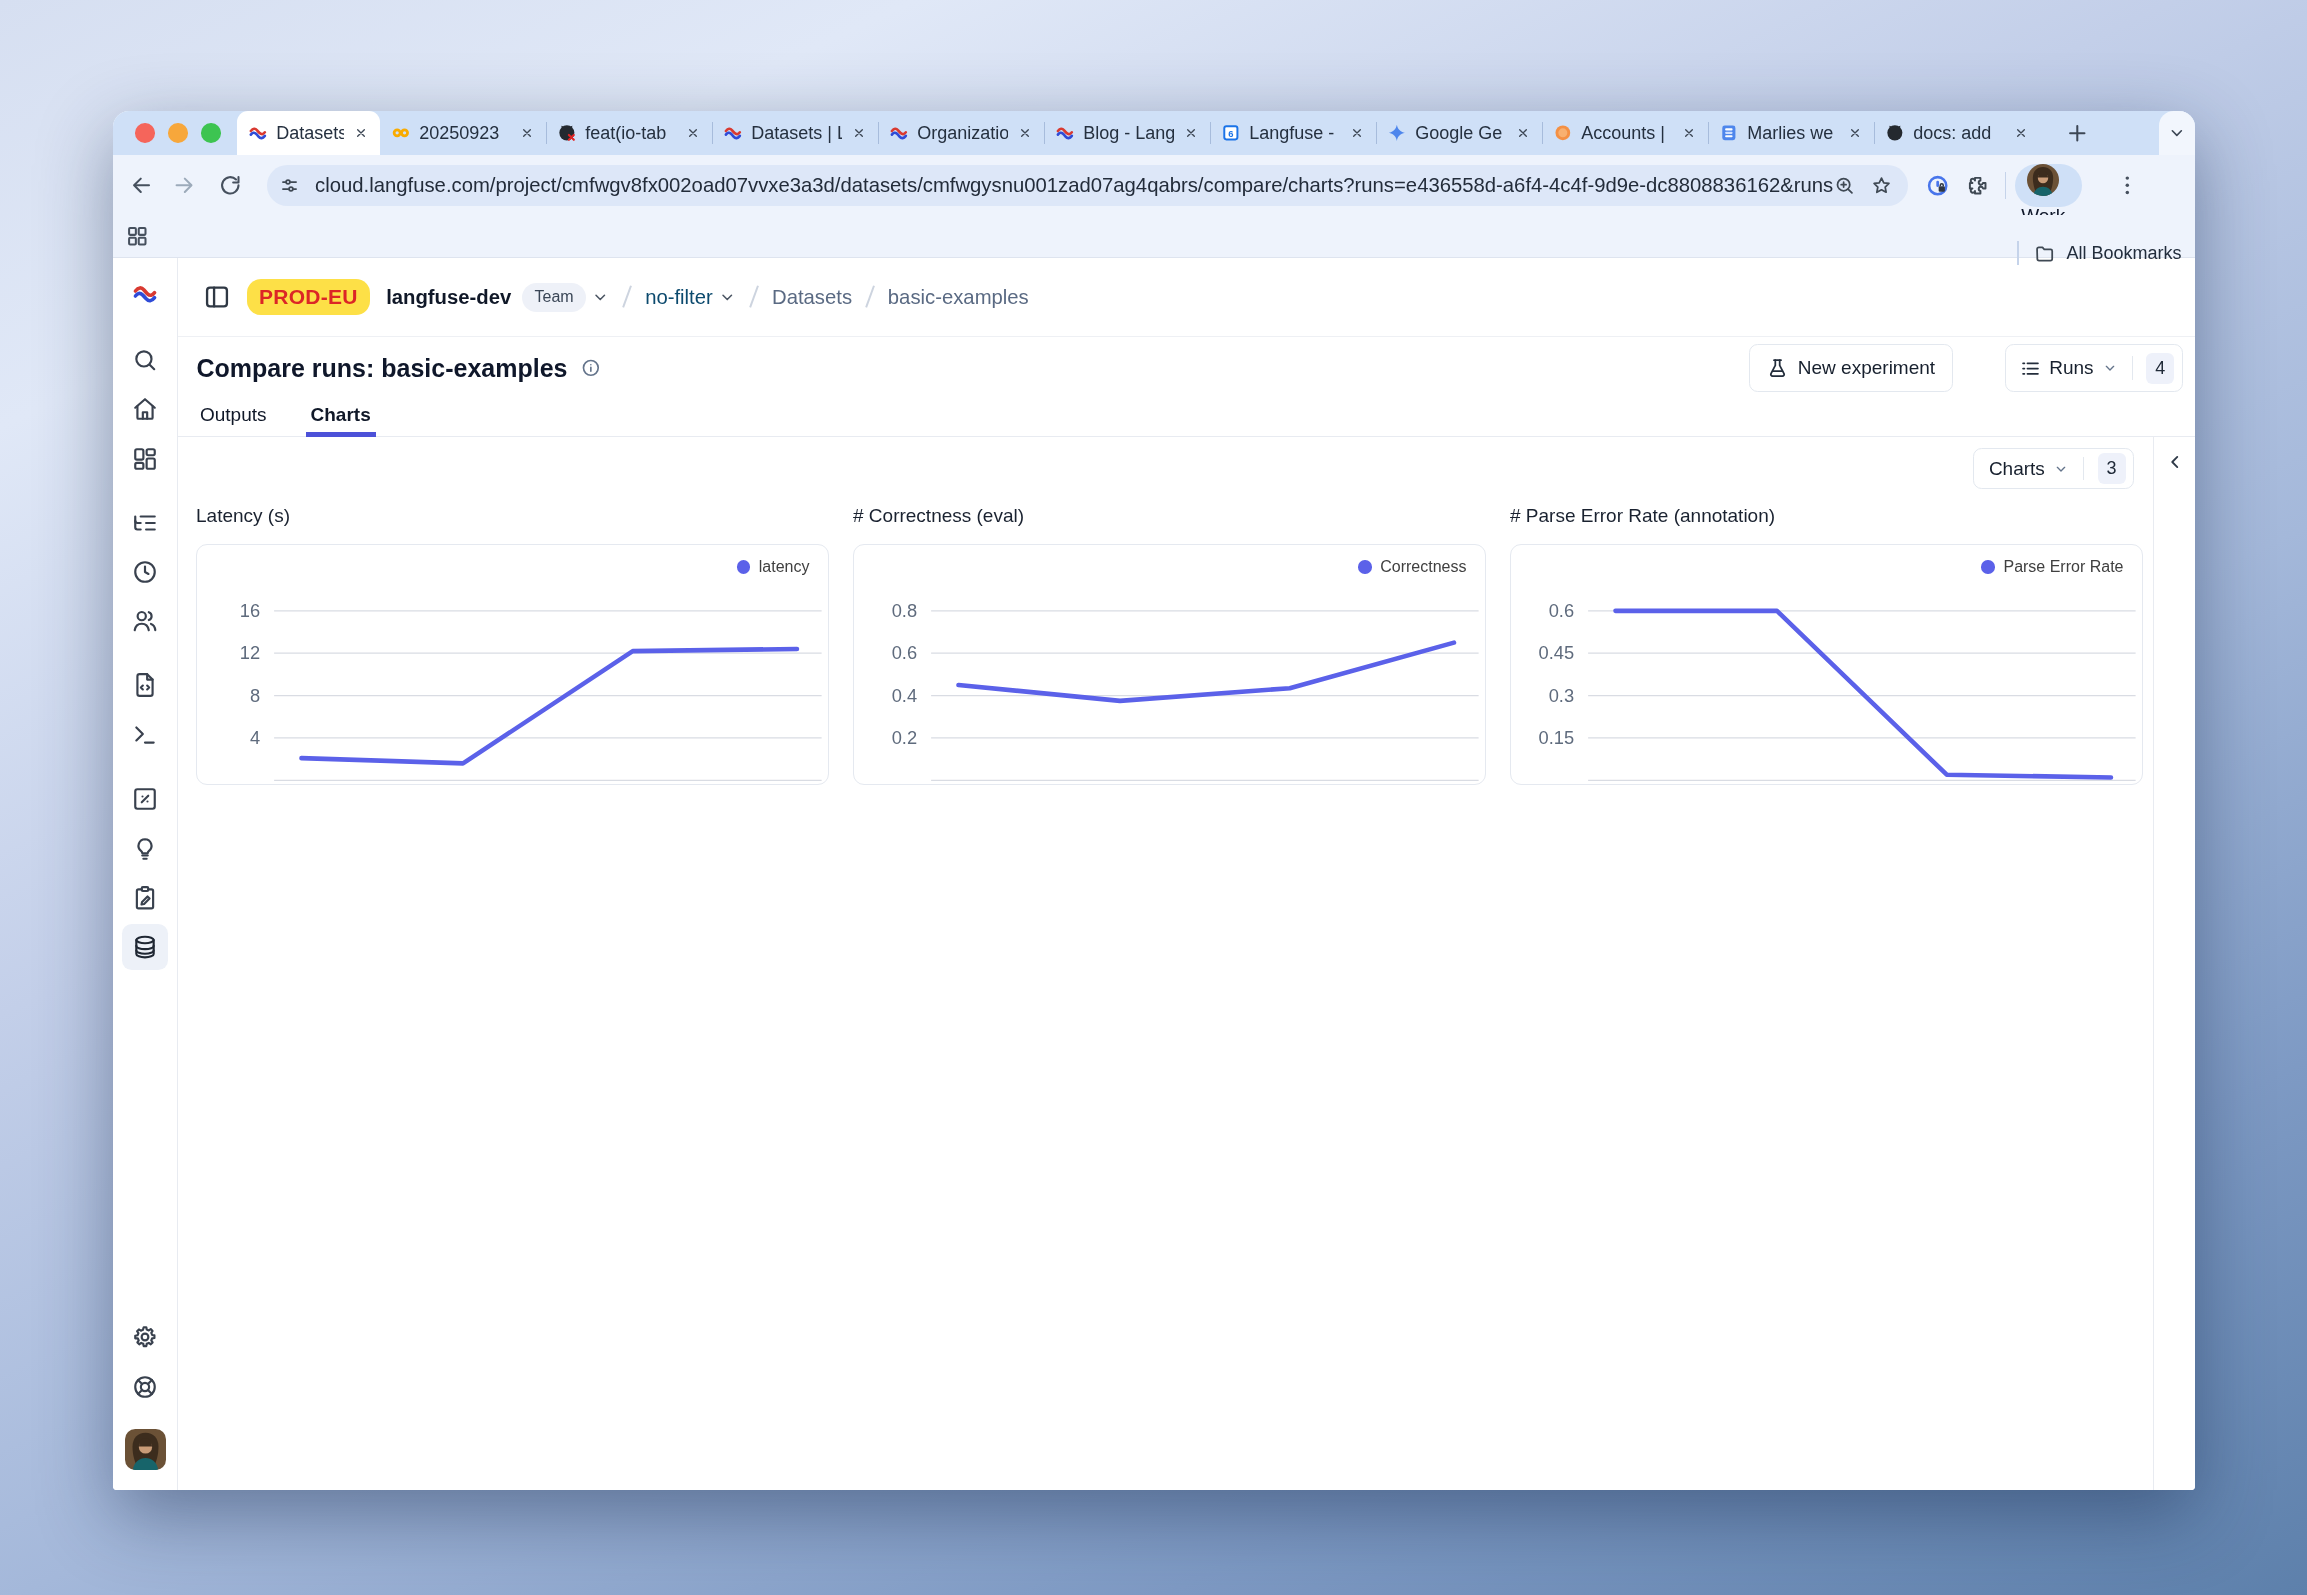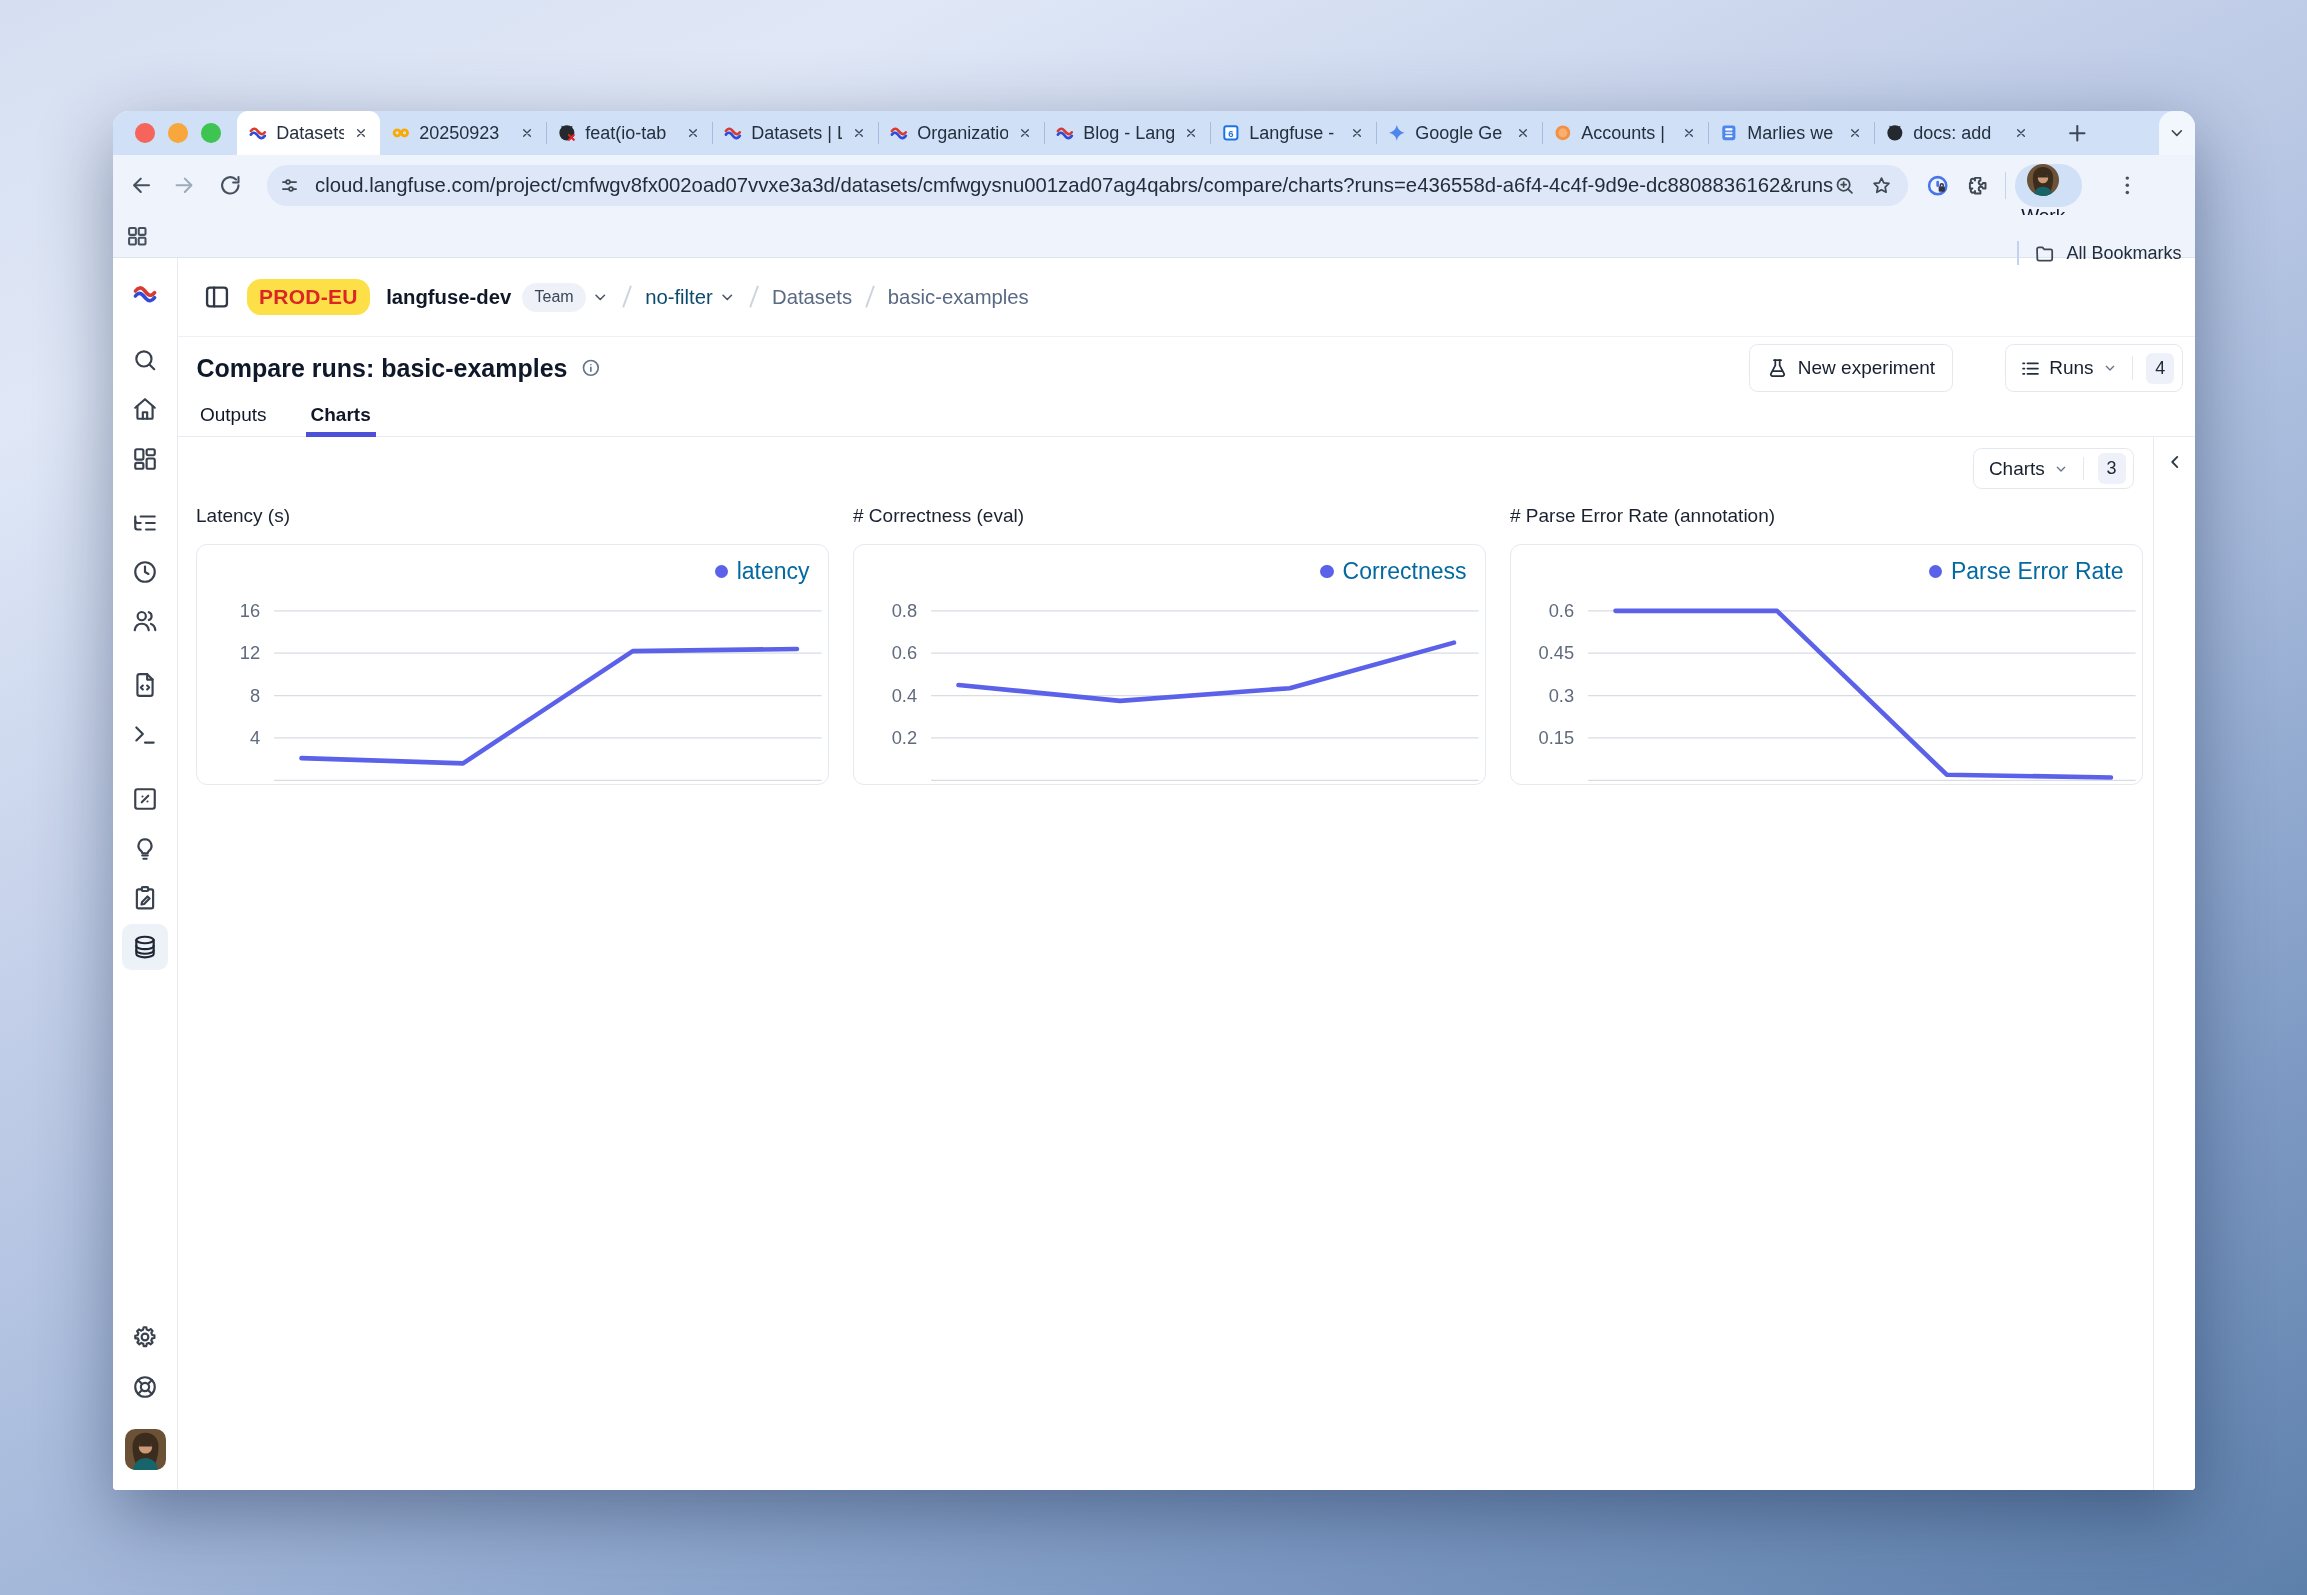--- a/index.html
+++ b/index.html
@@ -99,21 +99,21 @@
   .right-rail { width:42px; border-left:1.2px solid #e8ebf1; flex:none; position:relative; }
   .collapse-btn { position:absolute; top:13.5px; left:50%; transform:translateX(-50%); width:22px; height:22px; color:#2f3a49; }
 
   #charts-grid { position:absolute; left:18px; top:68px; display:flex; gap:24px; }
   .chart-col { width:633px; }
   .chart-title { font-size:19px; font-weight:500; color:#1a2230; margin-bottom:16.6px; }
   .chart-card { position:relative; width:633px; height:241px; border:1.2px solid #e5e9f0; border-radius:11px; overflow:hidden; background:#fff; }
   .plot { position:absolute; left:0; top:0; width:100%; height:100%; }
   .legend { position:absolute; top:13.5px; right:18.5px; display:flex; align-items:center; gap:8.6px; }
   .legend-dot { width:13.5px; height:13.5px; border-radius:50%; }
-  .legend-label { font-size:23px; color:#0369a1;text-align:right; }
+  .legend-label { font-size:16px; color:#404040;text-align:right; }
 
   svg { display:block; }
 </style>
 </head>
 <body>
 
 <div class="window" data-name="browser-window">
 
   <div class="tabstrip" data-name="browser-tab-strip">
     <div class="traffic" data-name="window-controls">

